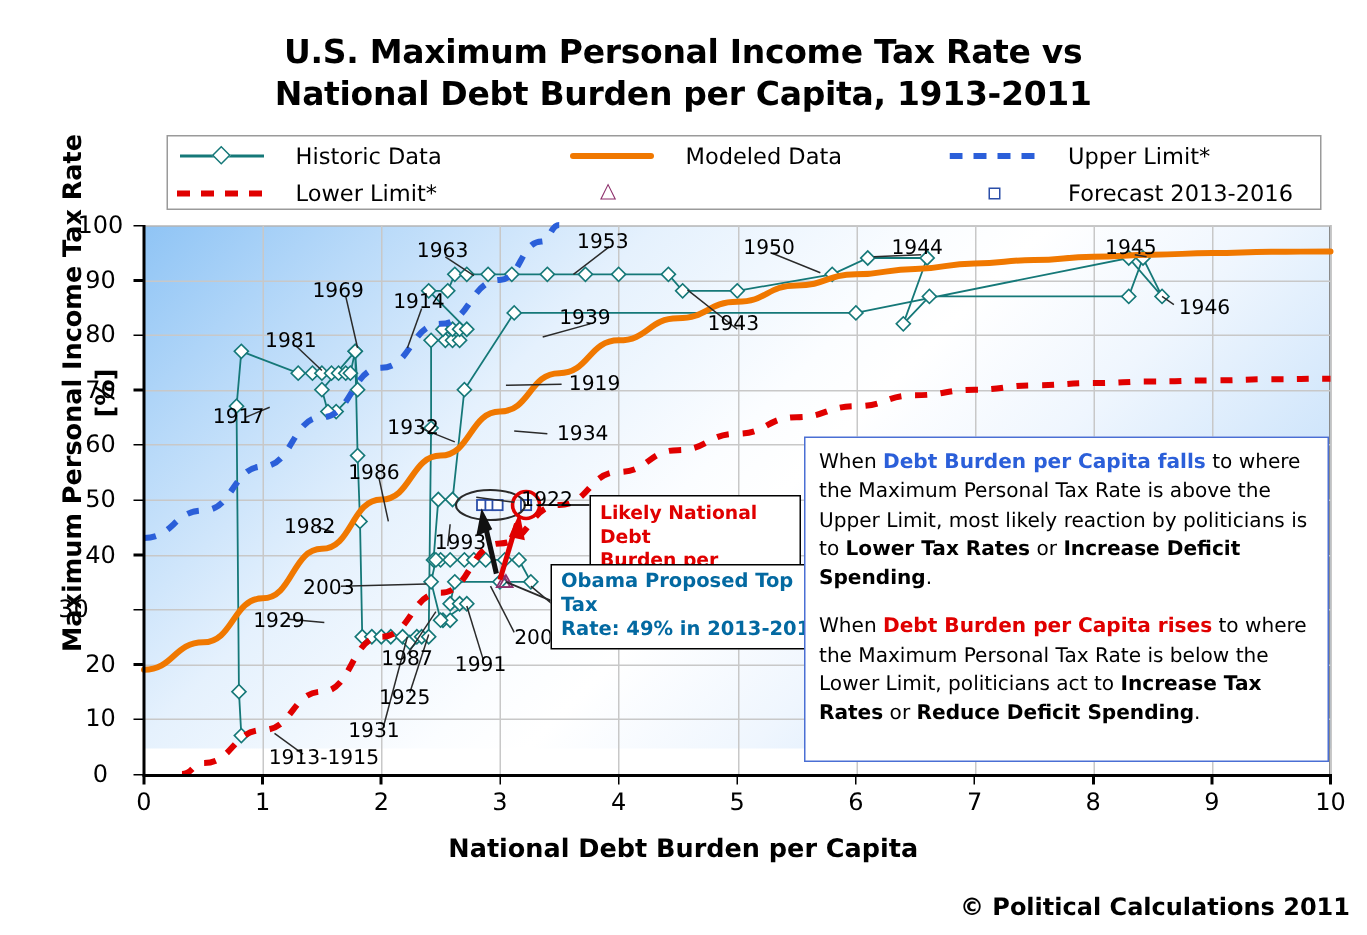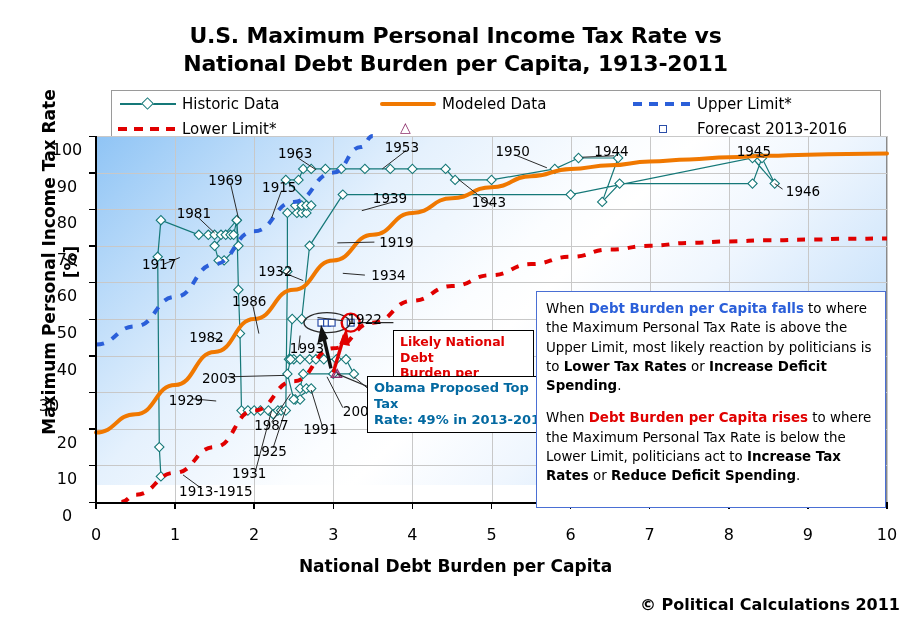--- a/index.html
+++ b/index.html
@@ -22,21 +22,21 @@
   .legend{
     position:absolute;left:111px;top:90px;width:770px;height:50px;
     border:1px solid #9a9a9a;background:#ffffff;box-sizing:border-box;
   }
   .legend-grid{
     position:absolute;inset:0;display:grid;
     grid-template-columns:260px 255px 255px;
     grid-template-rows:25px 25px;
     align-items:center;
   }
-  .lg-item{display:flex;align-items:center;gap:4px;padding-left:6px;font-size:15px;color:#000;}
+  .lg-item{display:flex;align-items:center;gap:19px;padding-left:6px;font-size:15px;color:#000;}
   .lg-sym{width:60px;height:14px;position:relative;flex:0 0 60px;}
   .lg-label{white-space:nowrap;}
 
   
   .sym-historic::before{content:"";position:absolute;left:2px;top:6px;width:56px;height:2px;background:#157878;}
   .sym-historic::after{content:"";position:absolute;left:25px;top:2px;width:9px;height:9px;background:#ffffff;
       border:1.4px solid #157878;transform:rotate(45deg);box-sizing:border-box;}
   .sym-modeled::before{content:"";position:absolute;left:2px;top:5px;width:56px;height:4px;background:#f07800;border-radius:2px;}
   .sym-lower{background-image:linear-gradient(to right,#e00000 0 9px,transparent 9px 16px);
       background-size:16px 4px;background-repeat:repeat-x;background-position:left 5px;}
@@ -53,21 +53,21 @@
     position:absolute;left:-120px;top:240px;width:360px;text-align:center;
     transform:rotate(-90deg);transform-origin:center;
     font-weight:bold;font-size:17px;line-height:22px;color:#000;
   }
   .xlabel{
     position:absolute;left:0;top:556px;width:911px;text-align:center;
     font-weight:bold;font-size:17px;color:#000;
   }
 
   
-  .plot{position:absolute;left:96px;top:136px;width:791px;height:349px;text-align:center;}
+  .plot{position:absolute;left:96px;top:150px;width:791px;height:349px;text-align:center;}
   .plot-bg{position:absolute;inset:0;
     background:linear-gradient(135deg,#8fc4f5 0%,#b9daf9 14%,#e5f1fd 30%,#fbfdff 47%,#ffffff 53%,#eff6fe 66%,#cfe5fb 82%,#93c6f5 100%);
   }
   .axis-left{position:absolute;left:-1px;top:0;width:2px;height:367px;background:#000;}
   .axis-bottom{position:absolute;left:-1px;top:366px;width:793px;height:2px;background:#000;}
   .plot-border-r{position:absolute;left:790px;top:0;width:1px;height:366px;background:#8a8a8a;}
   .plot-border-t{position:absolute;left:0;top:0;width:791px;height:1px;background:#8a8a8a;}
   .gl{position:absolute;background:#c8c8c8;}
   .glh{left:0;width:791px;height:1px;}
   .glv{top:0;width:1px;height:366px;}
@@ -327,21 +327,21 @@
         </g>
       </svg>
     <div id="yearlabels">
         <div class="ylab" style="left: 181.9px; top: 9.5px;">1963</div>
         <div class="ylab" style="left: 288.7px; top: 4px;">1953</div>
         <div class="ylab" style="left: 399.5px; top: 7.6px;">1950</div>
         <div class="ylab" style="left: 498.3px; top: 7.6px;">1944</div>
         <div class="ylab" style="left: 640.7px; top: 7.6px;">1945</div>
         <div class="ylab" style="left: 689.8px; top: 47.9px;">1946</div>
         <div class="ylab" style="left: 112.3px; top: 36.9px;">1969</div>
-        <div class="ylab" style="left: 166.1px; top: 44.2px;">1915</div>
+        <div class="ylab" style="left: 166.1px; top: 44.2px;">1914</div>
         <div class="ylab" style="left: 276.8px; top: 55.2px;">1939</div>
         <div class="ylab" style="left: 375.7px; top: 58.9px;">1943</div>
         <div class="ylab" style="left: 80.7px; top: 69.9px;">1981</div>
         <div class="ylab" style="left: 283.2px; top: 99.1px;">1919</div>
         <div class="ylab" style="left: 45.9px; top: 121.1px;">1917</div>
         <div class="ylab" style="left: 162.2px; top: 128.4px;">1932</div>
         <div class="ylab" style="left: 275.3px; top: 132.1px;">1934</div>
         <div class="ylab" style="left: 136.1px; top: 157.7px;">1986</div>
         <div class="ylab" style="left: 251.5px; top: 176px;">1922</div>
         <div class="ylab" style="left: 93.3px; top: 194.3px;">1982</div>

